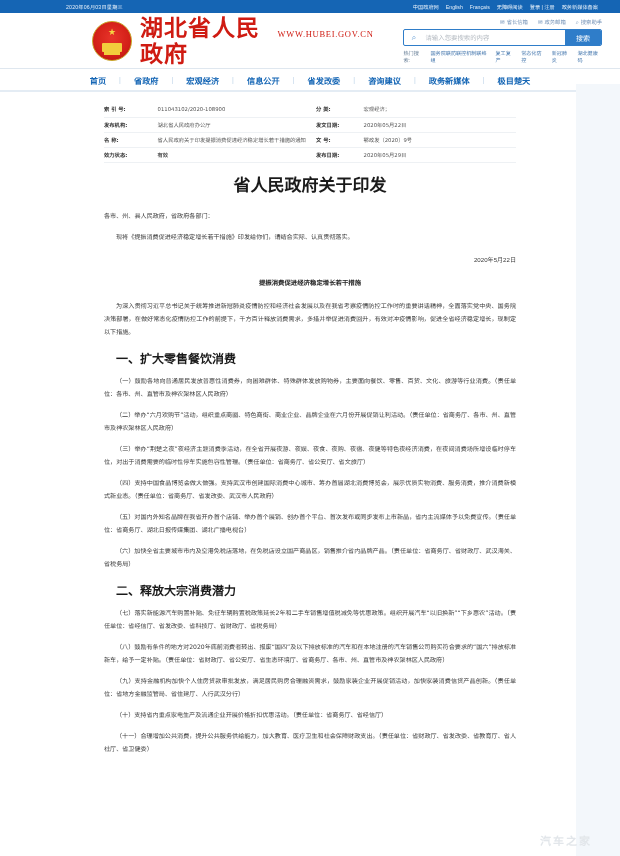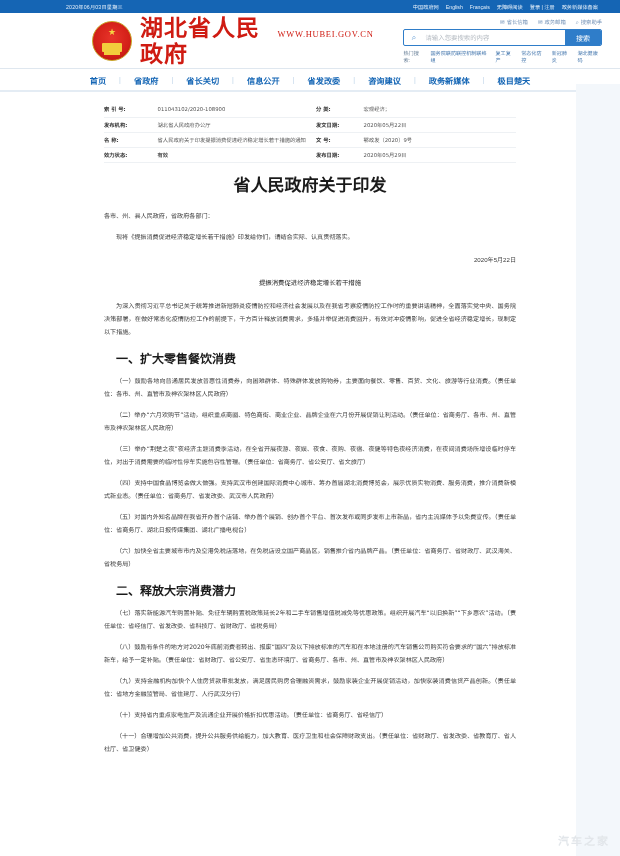--- a/index.html
+++ b/index.html
@@ -125,31 +125,31 @@
     font-family: "DejaVu Sans", "Liberation Sans", sans-serif;
   }
   .para {
     font-size: 6.1px; line-height: 13px; color: #3a3a3a; text-align: justify;
     margin: 0 0 8px 0;
     font-family: "DejaVu Sans", "Liberation Sans", sans-serif;
   }
   .indent { text-indent: 12px; }
   .date-right { text-align: right; font-size: 6.1px; color: #3a3a3a; margin: 12px 0 14px 0; }
   .sub-title {
-    text-align: center; font-size: 6.4px; font-weight: normal; color: #222;
+    text-align: center; font-size: 6.4px; font-weight: bold; color: #222;
     margin: 0 0 12px 0;
     font-family: "DejaVu Sans", "Liberation Sans", sans-serif;
   }
   .sec-head {
     font-size: 12px; font-weight: bold; color: #1a1a1a; text-indent: 12px;
     margin: 11px 0 8px 0;
     font-family: "DejaVu Sans", "Liberation Sans", sans-serif;
   }
   .watermark {
-    position: absolute; right: 10px; bottom: 8px;
+    position: absolute; right: 28px; bottom: 8px;
     font-size: 11px; color: #e2e6ea; letter-spacing: 2px; font-weight: bold;
     font-family: "DejaVu Sans", "Liberation Sans", sans-serif;
     user-select: none;
   }
   .right-gutter {
     position: absolute; right: 0; top: 84px; width: 44px; bottom: 0;
     background: #f3f7fb;
   }
 </style>
 </head>
@@ -212,21 +212,21 @@
         <a href="#">湖北健康码</a>
       </div>
     </div>
   </div>
 
   <div class="nav">
     <div class="nav-item">首页</div>
     <div class="nav-sep">|</div>
     <div class="nav-item">省政府</div>
     <div class="nav-sep">|</div>
-    <div class="nav-item">省长关切</div>
+    <div class="nav-item">宏观经济</div>
     <div class="nav-sep">|</div>
     <div class="nav-item">信息公开</div>
     <div class="nav-sep">|</div>
     <div class="nav-item">省发改委</div>
     <div class="nav-sep">|</div>
     <div class="nav-item">咨询建议</div>
     <div class="nav-sep">|</div>
     <div class="nav-item">政务新媒体</div>
     <div class="nav-sep">|</div>
     <div class="nav-item">极目楚天</div>

